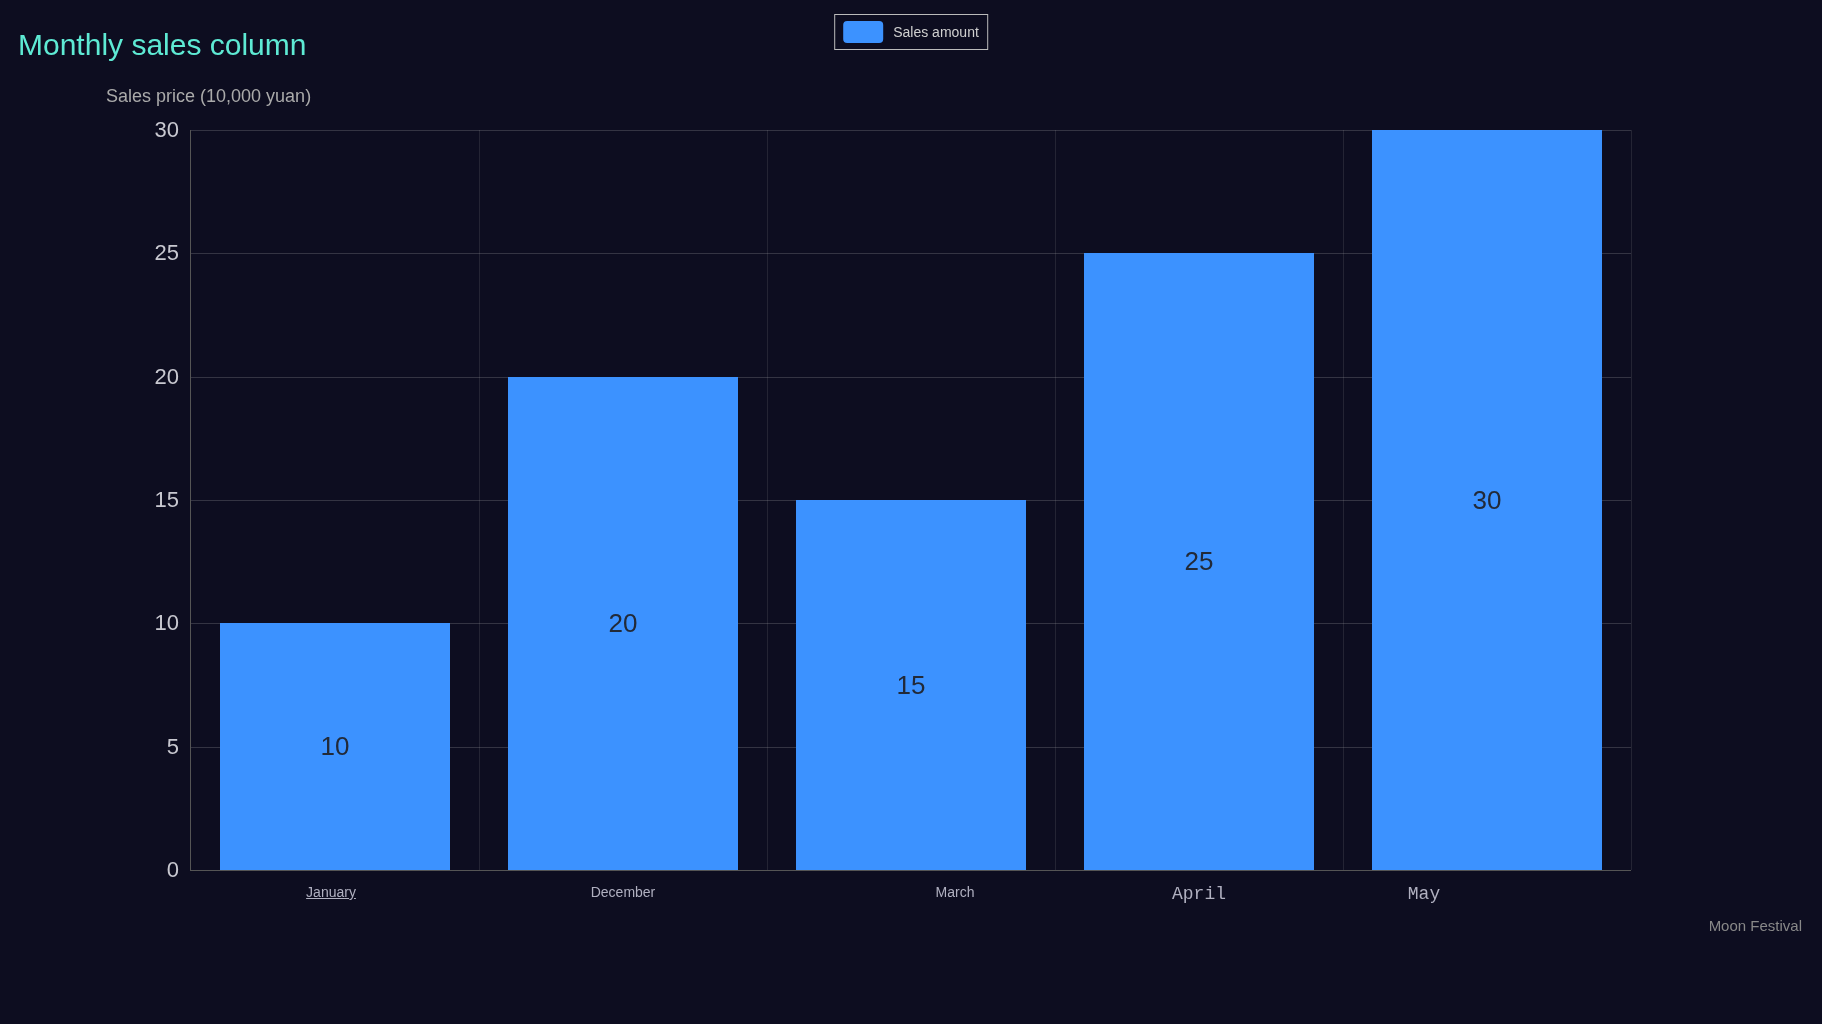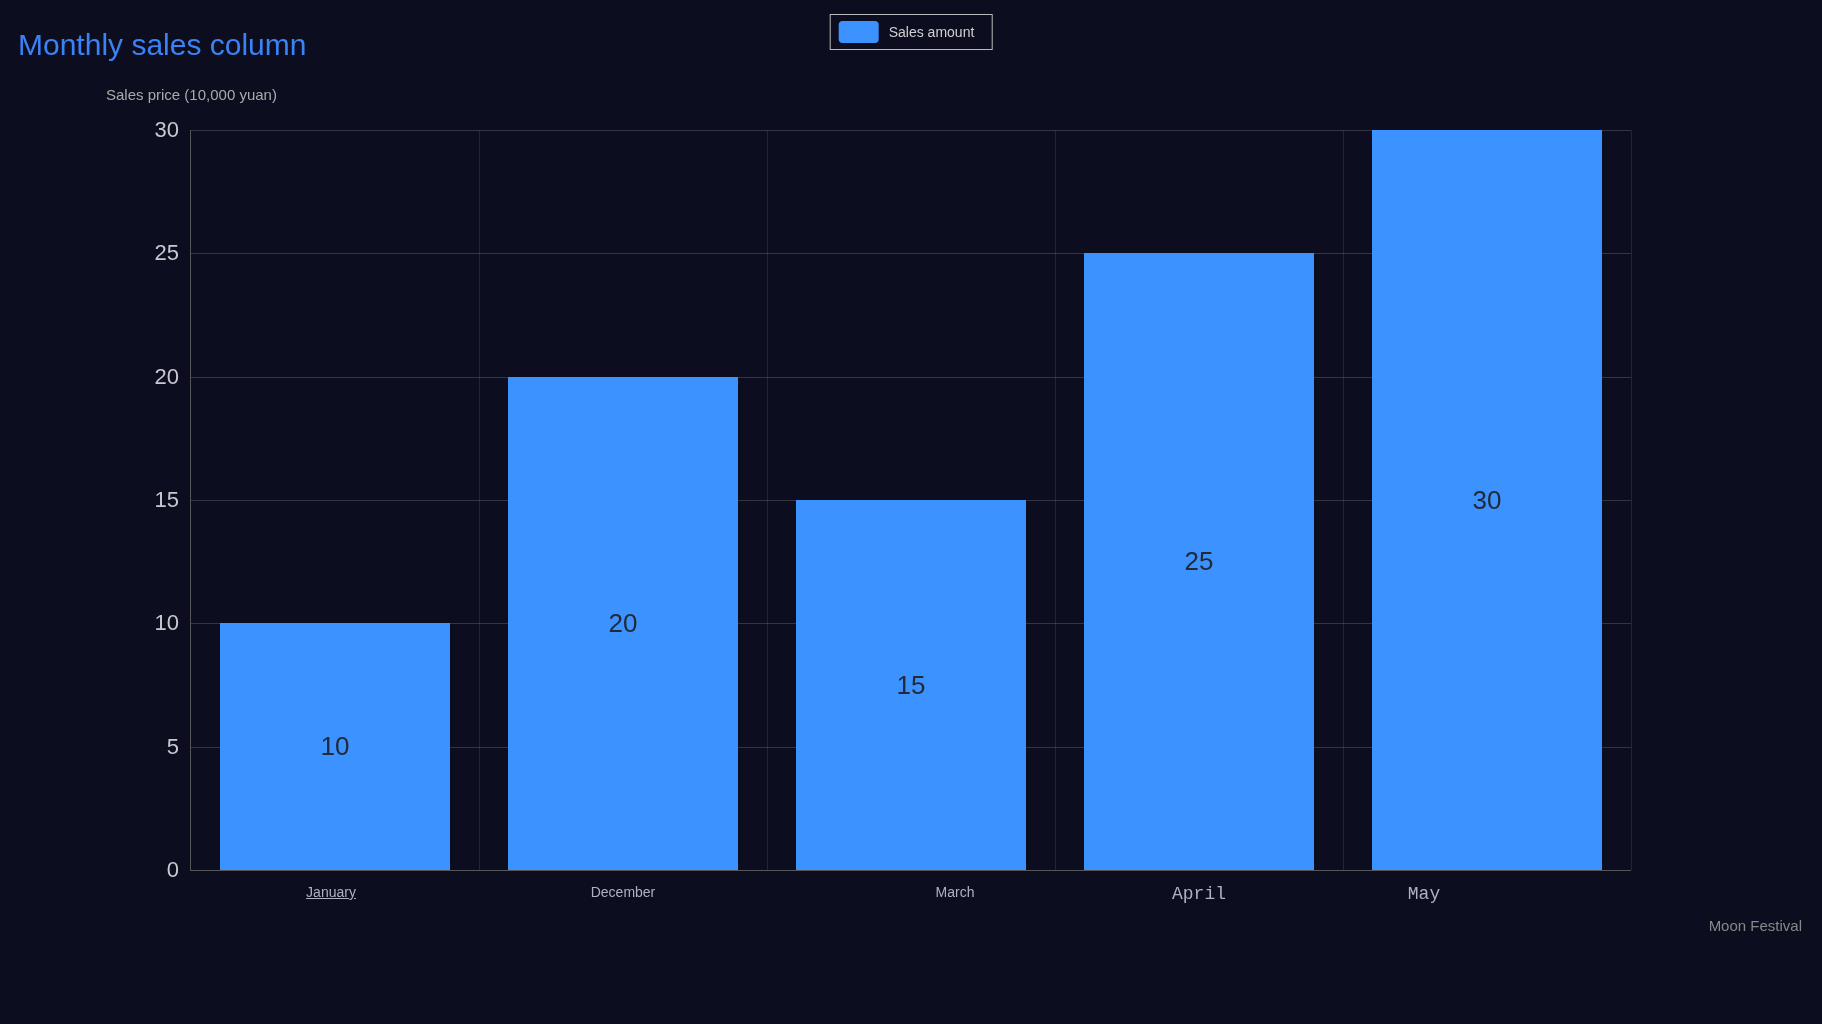--- a/index.html
+++ b/index.html
@@ -17,49 +17,49 @@
     width: 1822px;
     height: 1024px;
     background: #0d0d20;
     box-sizing: border-box;
   }
   .title {
     position: absolute;
     top: 28px;
     left: 18px;
     font-size: 30px;
-    color: #3b82f6;
+    color: #5eead4;
     font-weight: 400;
   }
   .legend {
     position: absolute;
     top: 14px;
     left: 50%;
     transform: translateX(-50%);
     border: 1px solid #bbb;
-    padding: 6px 17px 6px 8px;
+    padding: 6px 8px 6px 8px;
     display: flex;
     align-items: center;
     gap: 10px;
   }
   .legend-swatch {
     width: 40px;
     height: 22px;
     background: #3c92ff;
     border-radius: 4px;
   }
   .legend-label {
     font-size: 14px;
     color: #d0d0d0;
   }
   .ylabel {
     position: absolute;
     top: 86px;
     left: 106px;
-    font-size: 15px;
+    font-size: 18px;
     color: #aaa;
   }
   .xlabel {
     position: absolute;
     bottom: 90px;
     right: 20px;
     font-size: 15px;
     color: #888;
   }
   

